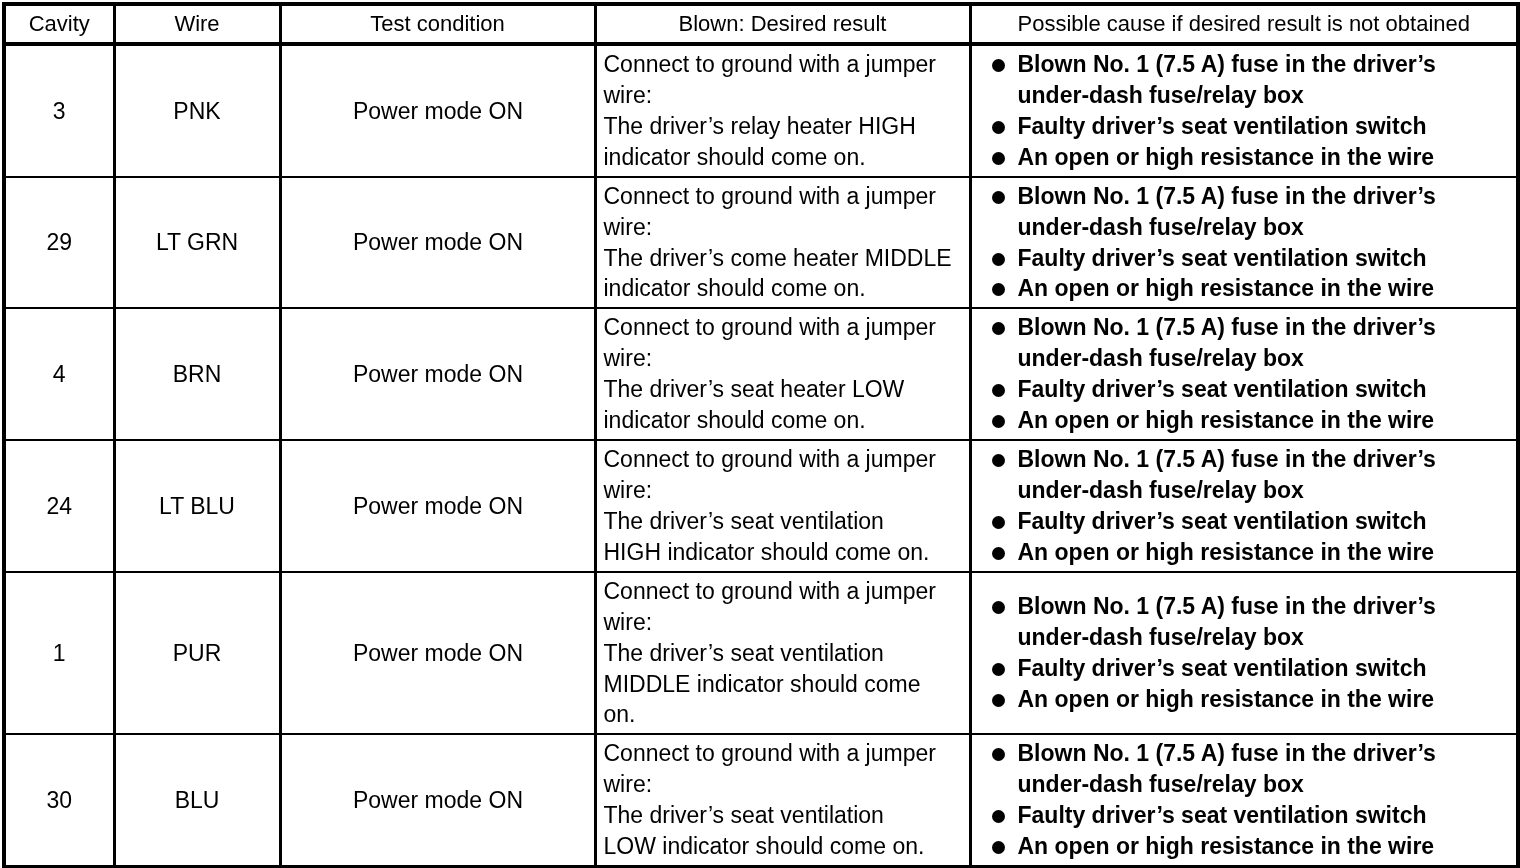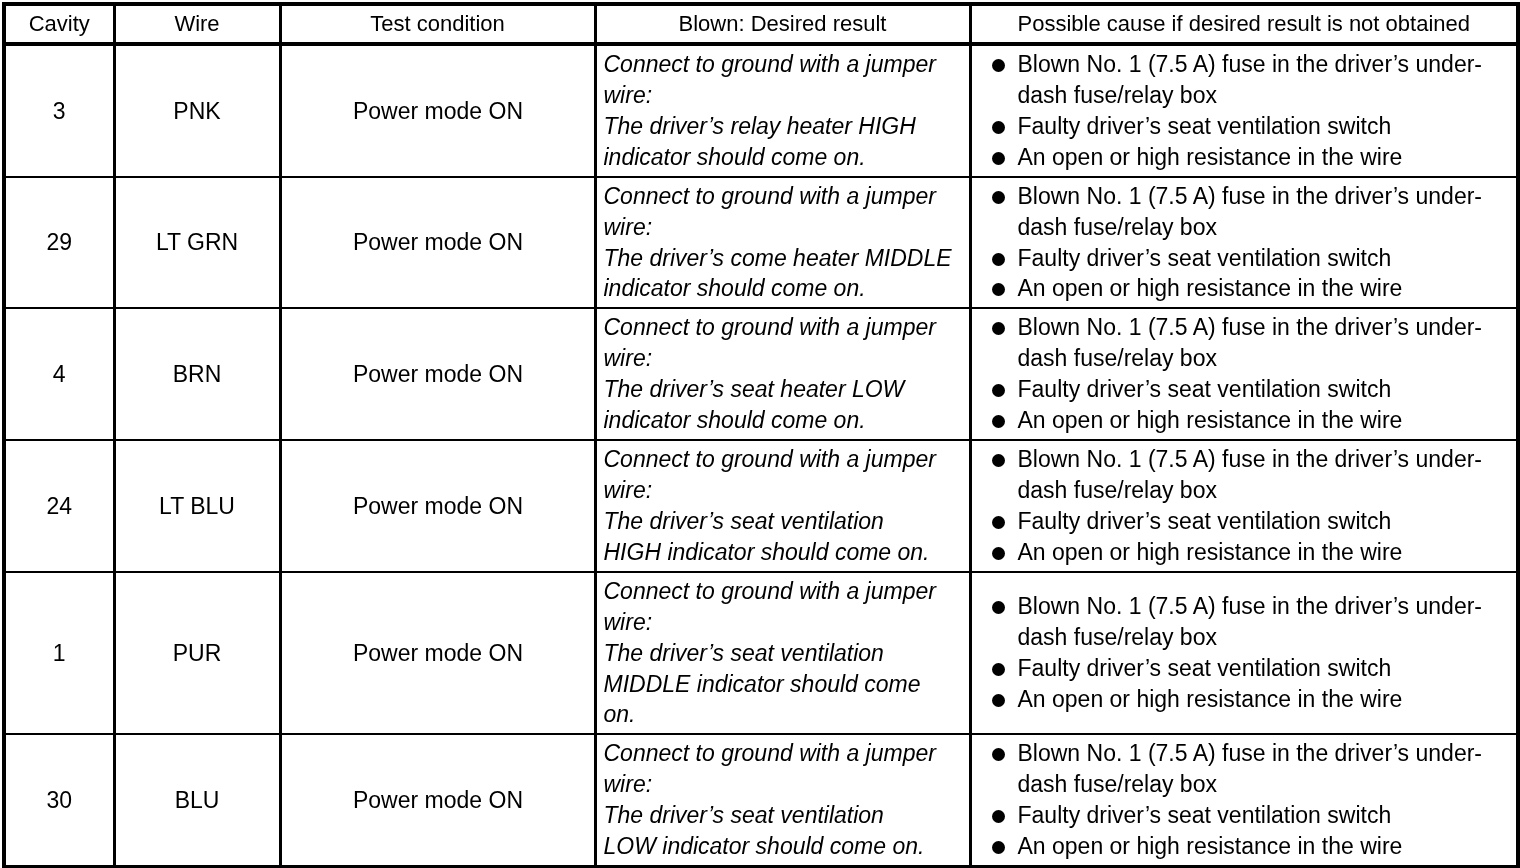--- a/index.html
+++ b/index.html
@@ -73,26 +73,26 @@
   td.cell-cause {
     text-align: left;
     padding-left: 12px;
     padding-right: 4px;
     vertical-align: middle;
   }
   .test-line {
     display: block;
     white-space: nowrap;
     line-height: 1.345;
-    font-style: italic;
   }
   ul.cause-list {
     list-style: none;
     margin: 0;
     padding: 0;
+    font-weight: bold;
   }
   ul.cause-list > li {
     position: relative;
     padding-left: 34px;
     line-height: 1.345;
     margin: 0;
   }
   ul.cause-list > li .bullet {
     position: absolute;
     left: 8px;

